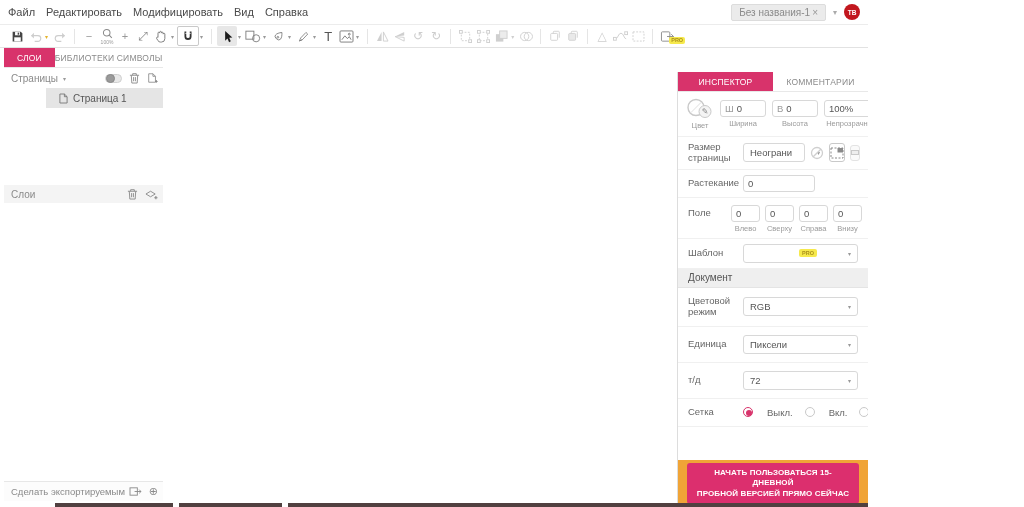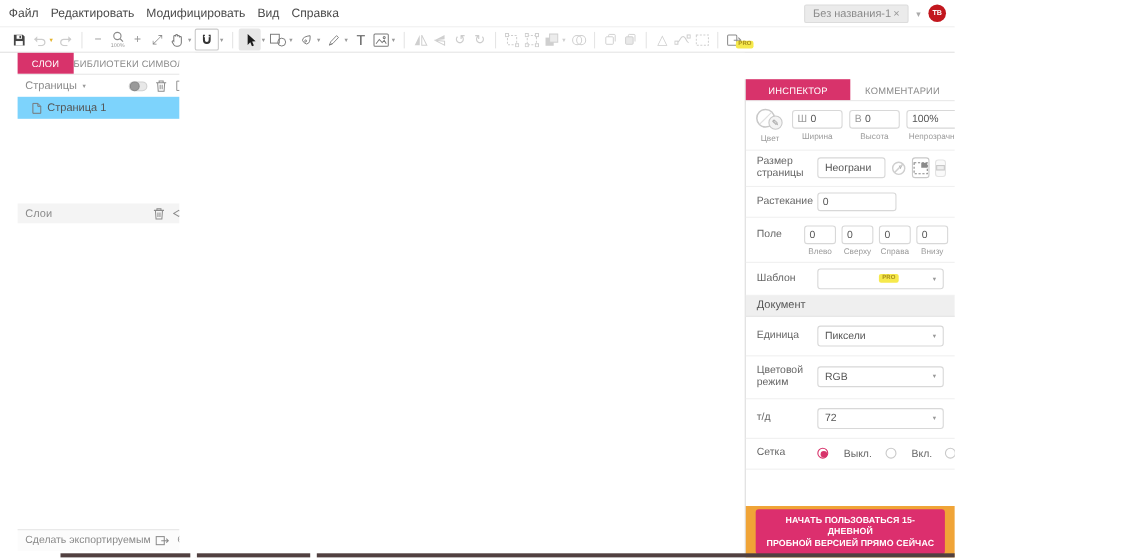--- a/index.html
+++ b/index.html
@@ -30,35 +30,35 @@
   .tb.boxed { border:1px solid #c9c9c9; border-radius:2px; width:22px; background:#fff; }
   .caret { font-size:6px; color:#9a9a9a; margin:0 3px 0 1px; }
   .caret.yellow { color:#e4b42e; }
   .sep { width:1px; height:15px; background:#e5e5e5; margin:0 5px; }
   .zoomstack { display:flex; flex-direction:column; align-items:center; line-height:1; }
   .zoomstack .pct { font-size:5px; color:#999; margin-top:1px; }
   .probadge { position:absolute; right:-9px; bottom:2px; background:#f6e94c; color:#a9901c;
               font-size:5.5px; font-weight:bold; padding:0 2px; border-radius:2px; line-height:7px; }
 
   
-  .left { position:absolute; top:48px; left:16px; width:162px; bottom:0; background:#fff;
+  .left { position:absolute; top:48px; left:4px; width:162px; bottom:0; background:#fff;
           border-right:1px solid #ddd; display:flex; flex-direction:column; }
   .ptabs { display:flex; height:20px; border-bottom:1px solid #e8e8e8; flex:none; }
   .ptab { flex:1; display:flex; align-items:center; justify-content:center; font-size:8.5px;
           color:#8a8a8a; letter-spacing:.2px; cursor:default; }
   .ptab.active { background:#d8336b; color:#fff; }
   .subhead { height:20px; flex:none; display:flex; align-items:center; padding:0 7px;
              font-size:10px; color:#8a8a8a; gap:4px; }
   .subhead .icons { margin-left:auto; display:flex; align-items:center; gap:7px; }
   .toggle { width:17px; height:9px; border-radius:5px; background:#e8e8e8; border:1px solid #d0d0d0;
             position:relative; display:inline-block; }
   .toggle .knob { position:absolute; left:0px; top:-1px; width:9px; height:9px; border-radius:50%;
                   background:#9a9a9a; border:1px solid #888; }
-  .page-item { height:20px; flex:none; background:#7dd3fc; display:flex; align-items:center;
-               gap:5px; padding-left:13px; font-size:10px; color:#555; }
+  .page-item { height:20px; flex:none; background:#e5e5e5; display:flex; align-items:center;
+               gap:5px; padding-left:13px; font-size:10px; color:#555;margin-left:42px; }
   .layers-head { margin-top:77px; height:18px; flex:none; background:#f4f4f4; display:flex;
                  align-items:center; padding:0 7px; font-size:10px; color:#8a8a8a; }
   .layers-head .icons { margin-left:auto; display:flex; align-items:center; gap:7px; }
   .lp-spacer { flex:1; }
   .lp-footer { flex:none; height:20px; border-top:1px solid #e7e7e7; background:#fcfcfc;
                display:flex; align-items:center; padding:0 7px; font-size:9.5px; color:#8a8a8a;
                margin-bottom:6px; }
   .lp-footer .icons { margin-left:auto; display:flex; align-items:center; gap:7px; }
   .oplus { font-size:11px; color:#8a8a8a; line-height:1; }
 
@@ -456,31 +456,31 @@
       <span class="ilabel">Шаблон</span>
       <span class="dd" style="flex:1">
         <span class="probadge2" style="margin-left:auto">PRO</span>
         <span class="dcaret" style="margin-left:6px">▾</span>
       </span>
     </div>
 
     <div class="sechead">Документ</div>
 
     <div class="irow" style="gap:5px; padding-top:8px; padding-bottom:8px">
+      <span class="ilabel">Цветовой режим</span>
+      <span class="dd" style="flex:1">
+        <span>RGB</span>
+        <span class="dcaret">▾</span>
+      </span>
+    </div>
+
+    <div class="irow" style="gap:5px; padding-top:8px; padding-bottom:8px">
       <span class="ilabel">Единица</span>
       <span class="dd" style="flex:1">
         <span>Пиксели</span>
-        <span class="dcaret">▾</span>
-      </span>
-    </div>
-
-    <div class="irow" style="gap:5px; padding-top:8px; padding-bottom:8px">
-      <span class="ilabel">Цветовой режим</span>
-      <span class="dd" style="flex:1">
-        <span>RGB</span>
         <span class="dcaret">▾</span>
       </span>
     </div>
 
     <div class="irow" style="gap:5px; padding-top:8px; padding-bottom:8px">
       <span class="ilabel">т/д</span>
       <span class="dd" style="flex:1">
         <span>72</span>
         <span class="dcaret">▾</span>
       </span>

